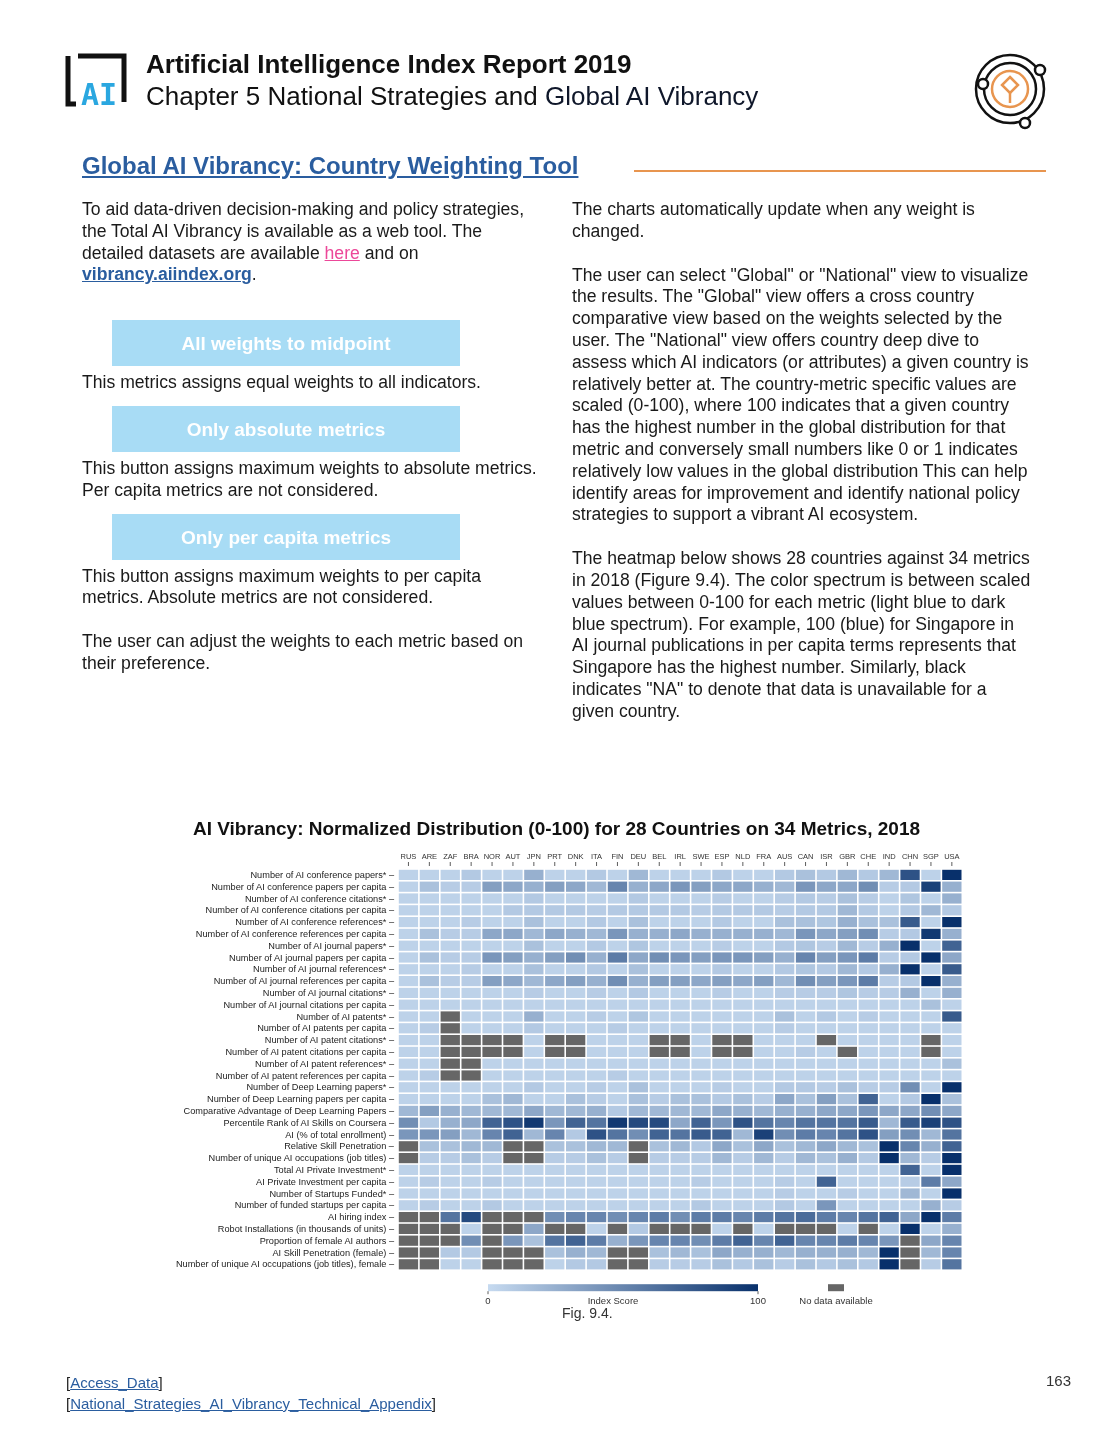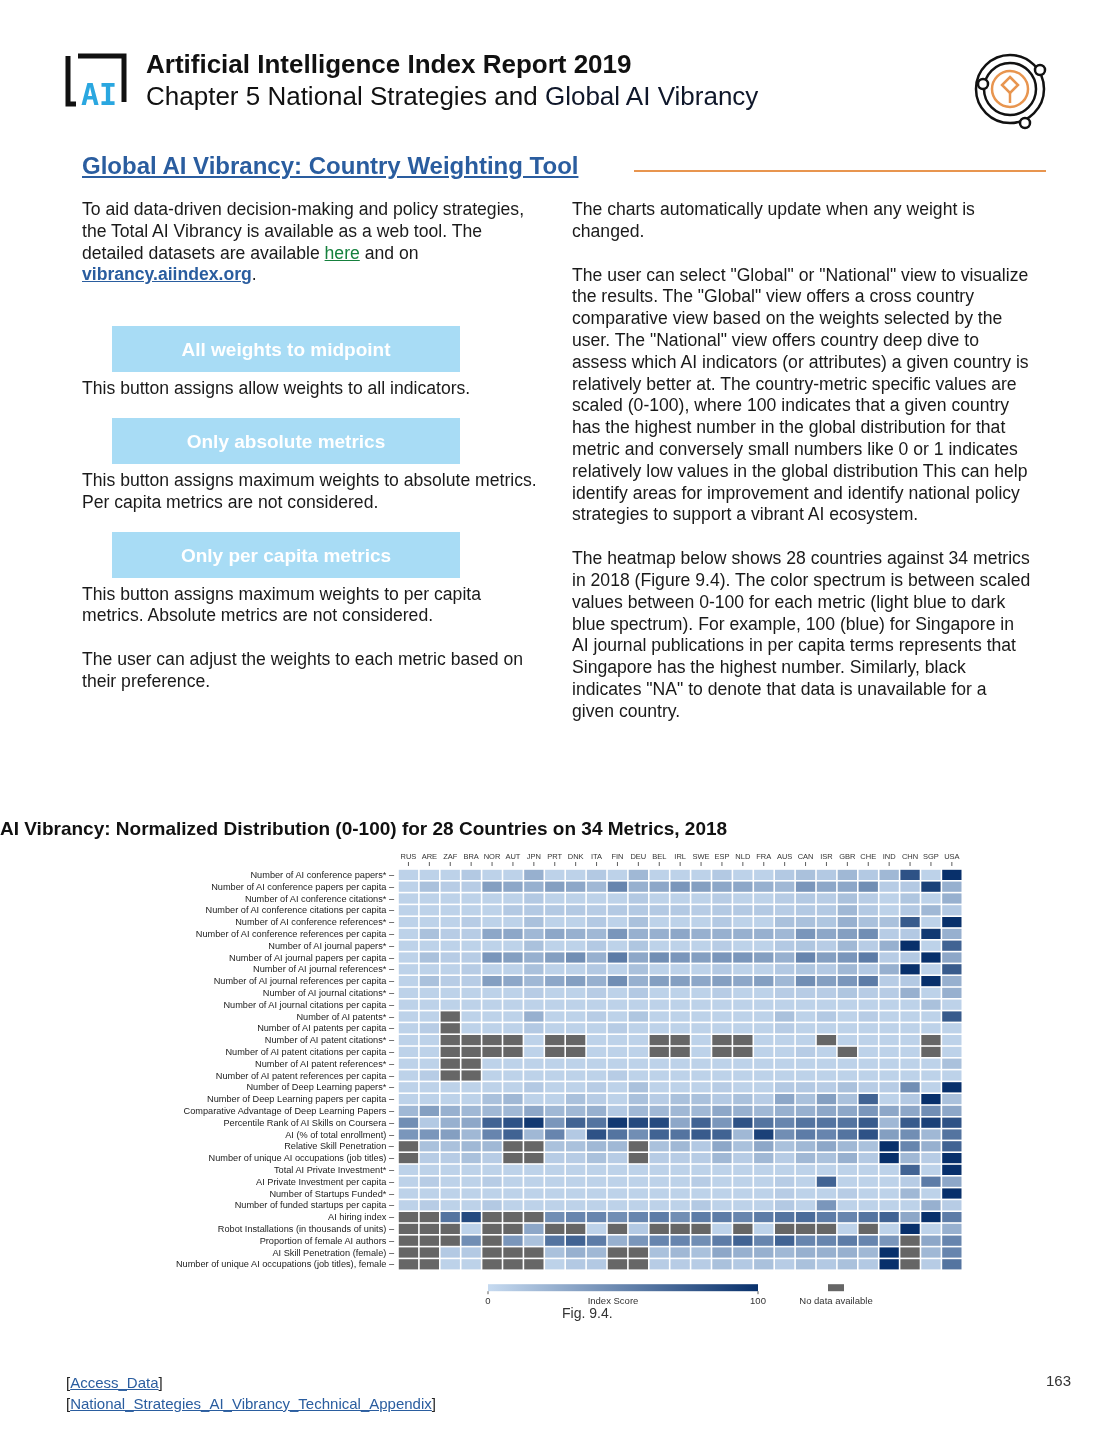--- a/index.html
+++ b/index.html
@@ -12,25 +12,25 @@
   .emblem { position:absolute; left:905px; top:0; width:82px; height:82px; }
 
   .section-title { position:absolute; left:82px; top:152px; font-size:24px; font-weight:bold; color:#2a5d9f; text-decoration:underline; }
   .section-rule { position:absolute; left:634px; top:170px; width:412px; height:2px; background:#e8954f; }
 
   .col { position:absolute; font-size:17.6px; line-height:21.8px; color:#1a1a1a; }
   .col-left { left:82px; top:199px; width:460px; }
   .col-right { left:572px; top:199px; width:460px; }
   .col p { margin:0; }
   .col .gap { height:22px; }
-  .col a { color:#15803d; }
+  .col a { color:#ec4899; }
   .col .bold-link { color:#2a5d9f; font-weight:bold; text-decoration:underline; }
-  .tool-btn { display:block; width:348px; height:46px; margin:18px 0 6px 30px; background:#a8dcf5; color:#ffffff; font-weight:bold; font-size:19px; text-align:center; line-height:46px; border:none; cursor:pointer; font-family:"Liberation Sans", sans-serif; }
+  .tool-btn { display:block; width:348px; height:46px; margin:12px 0 6px 30px; background:#a8dcf5; color:#ffffff; font-weight:bold; font-size:19px; text-align:center; line-height:46px; border:none; cursor:pointer; font-family:"Liberation Sans", sans-serif; }
 
-  .chart-title { position:absolute; left:0; width:1113px; top:818px; font-size:19px; font-weight:bold; color:#111; }
+  .chart-title { position:absolute; left:0; width:1113px; top:818px; text-align:center; font-size:19px; font-weight:bold; color:#111; }
   svg.heat { position:absolute; left:0; top:845px; }
   .fig-caption { position:absolute; left:562px; top:1305px; font-size:14px; color:#333; }
 
   .footer { position:absolute; left:66px; top:1372px; font-size:15px; line-height:21px; color:#222; }
   .footer a { color:#2a5d9f; text-decoration:underline; }
   .page-num { position:absolute; left:1046px; top:1372px; font-size:15px; color:#333;text-align:right; }
 </style>
 </head>
 <body>
 
@@ -54,21 +54,21 @@
   </svg>
 </div>
 
 <div class="section-title">Global AI Vibrancy: Country Weighting Tool</div>
 <div class="section-rule"></div>
 
 <div class="col col-left">
   <p><span>To aid data-driven decision-making and policy strategies, the Total AI Vibrancy is available as a web tool. The detailed datasets are available </span><a href="#">here</a><span> and on </span><a href="#" class="bold-link">vibrancy.aiindex.org</a><span>.</span></p>
   <div class="gap"></div>
   <button class="tool-btn">All weights to midpoint</button>
-  <p>This button assigns allow weights to all indicators.</p>
+  <p>This metrics assigns equal weights to all indicators.</p>
   <button class="tool-btn">Only absolute metrics</button>
   <p>This button assigns maximum weights to absolute metrics. Per capita metrics are not considered.</p>
   <button class="tool-btn">Only per capita metrics</button>
   <p>This button assigns maximum weights to per capita metrics. Absolute metrics are not considered.</p>
   <div class="gap"></div>
   <p>The user can adjust the weights to each metric based on their preference.</p>
 </div>
 
 <div class="col col-right">
   <p>The charts automatically update when any weight is changed.</p>

